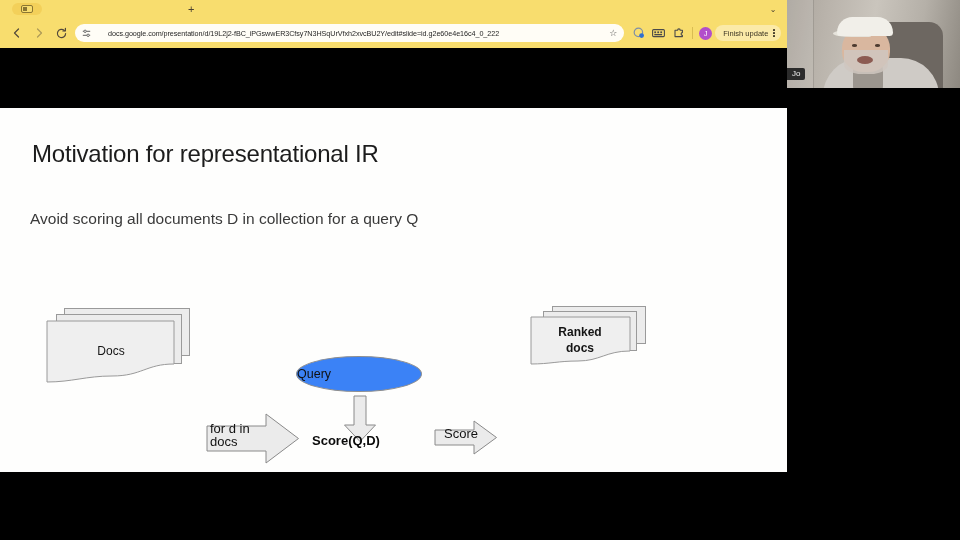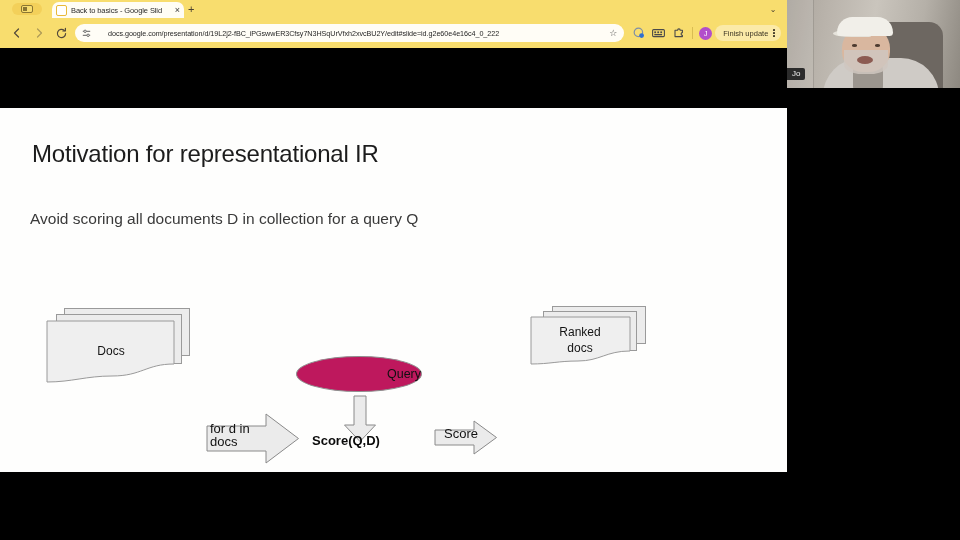--- a/index.html
+++ b/index.html
@@ -227,26 +227,26 @@
   }
   .docstack .lbl {
     position: absolute;
     width: 100%;
     text-align: center;
     pointer-events: none;
   }
 
   .ellipse {
     position: absolute;
-    background: #be185d;
+    background: #3b82f6;
     border: 1px solid #8f8f8f;
     border-radius: 50%;
     display: flex;
     align-items: center;
-    justify-content: flex-end;
+    justify-content: flex-start;
     font-size: 12.5px;
     color: #101010;
     box-sizing: border-box;
   }
   .score-label {
     position: absolute;
     font-size: 13px;
     font-weight: bold;
     color: #0b0b0b;
     white-space: nowrap;
@@ -366,25 +366,20 @@
   <div class="browser">
 
     <div class="tabstrip">
       <div class="tab-search">
         <svg width="12" height="8" viewBox="0 0 12 8">
           <rect x="0.5" y="0.5" width="11" height="7" rx="1.5" fill="#f8dd6e" stroke="#8a7632" stroke-width="1"></rect>
           <rect x="2" y="2" width="4" height="4" fill="#8a7632"></rect>
         </svg>
       </div>
 
-      <div class="tab">
-        <div class="tab-favicon"></div>
-        <div class="tab-title">Back to basics - Google Slid</div>
-        <div class="tab-close">×</div>
-      </div>
 
       <div class="new-tab">+</div>
       <div class="win-ctrl">⌄</div>
     </div>
 
     <div class="navbar">
       <div class="nav-btn">
         <svg width="12" height="12" viewBox="0 0 12 12">
           <path d="M7.5 2 L3.5 6 L7.5 10" fill="none" stroke="#52483a" stroke-width="1.2" stroke-linecap="round" stroke-linejoin="round"></path>
         </svg>
@@ -483,21 +478,21 @@
           <path d="M11 1 H23 V30 H32.5 L17 46.5 L1.5 30 H11 Z" fill="#ebebeb" stroke="#8a8a8a" stroke-width="1" stroke-linejoin="miter"></path>
         </svg>
 
         <div class="score-label" style="left:312px; top:325px;">Score(Q,D)</div>
 
         <svg width="64" height="36" viewBox="0 0 64 36" style="position:absolute; left:434px; top:312px;">
           <path d="M1 10 H40 V1 L62.5 17.5 L40 34 V25 H1 Z" fill="#ebebeb" stroke="#8a8a8a" stroke-width="1" stroke-linejoin="miter"></path>
         </svg>
         <div class="arrow-text" style="left:444px; top:319px;">Score</div>
 
-        <div class="docstack" style="left:530px; top:198px; width:124px; height:62px;">
+        <div class="docstack" style="left:530px; top:198px; width:124px; height:62px;font-weight:bold;">
           <div class="sheet" style="left:22px; top:0px; width:94px; height:38px;"></div>
           <div class="sheet" style="left:13px; top:5px; width:94px; height:40px;"></div>
           <svg width="102" height="52" viewBox="0 0 102 52" style="position:absolute; left:0px; top:10px;">
             <path d="M1 1 H100 V35 C76 35 70 45 48 45 C28 45 20 48 1 48 Z" fill="#efefef" stroke="#9a9a9a" stroke-width="1"></path>
           </svg>
           <div class="lbl" style="left:0px; top:18px; width:100px; line-height:16px;">
             <span>Ranked</span><br>
             <span>docs</span>
           </div>
         </div>

